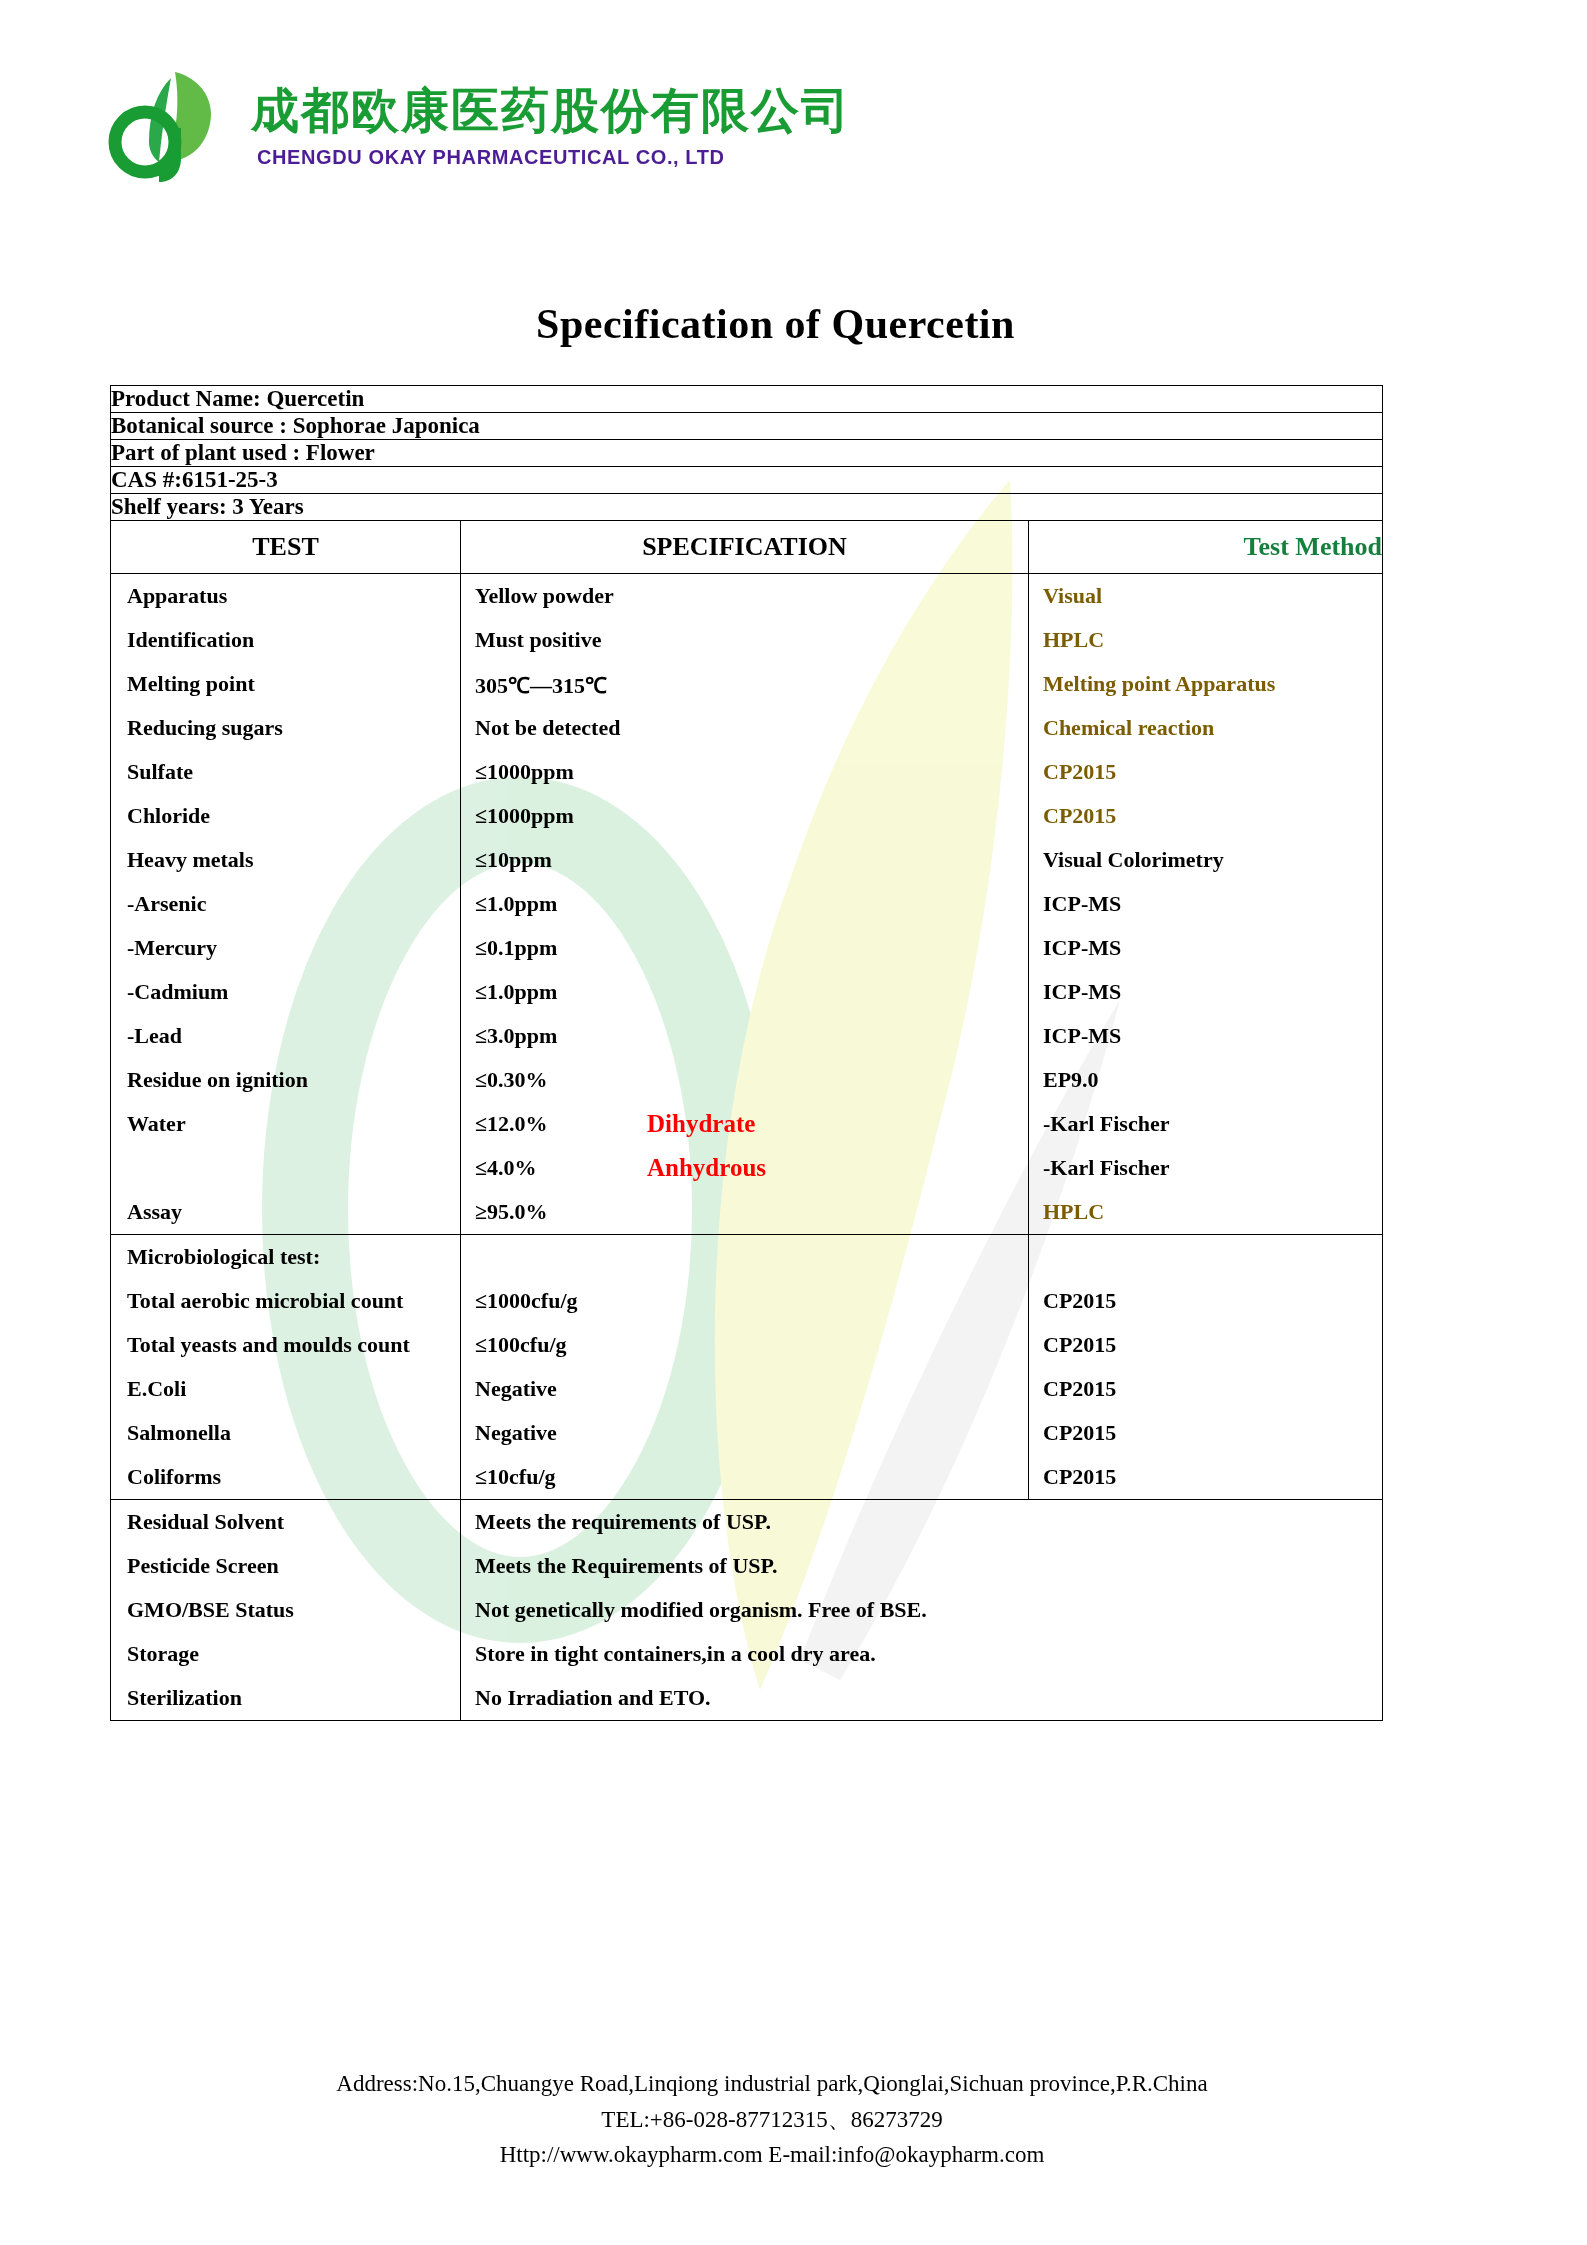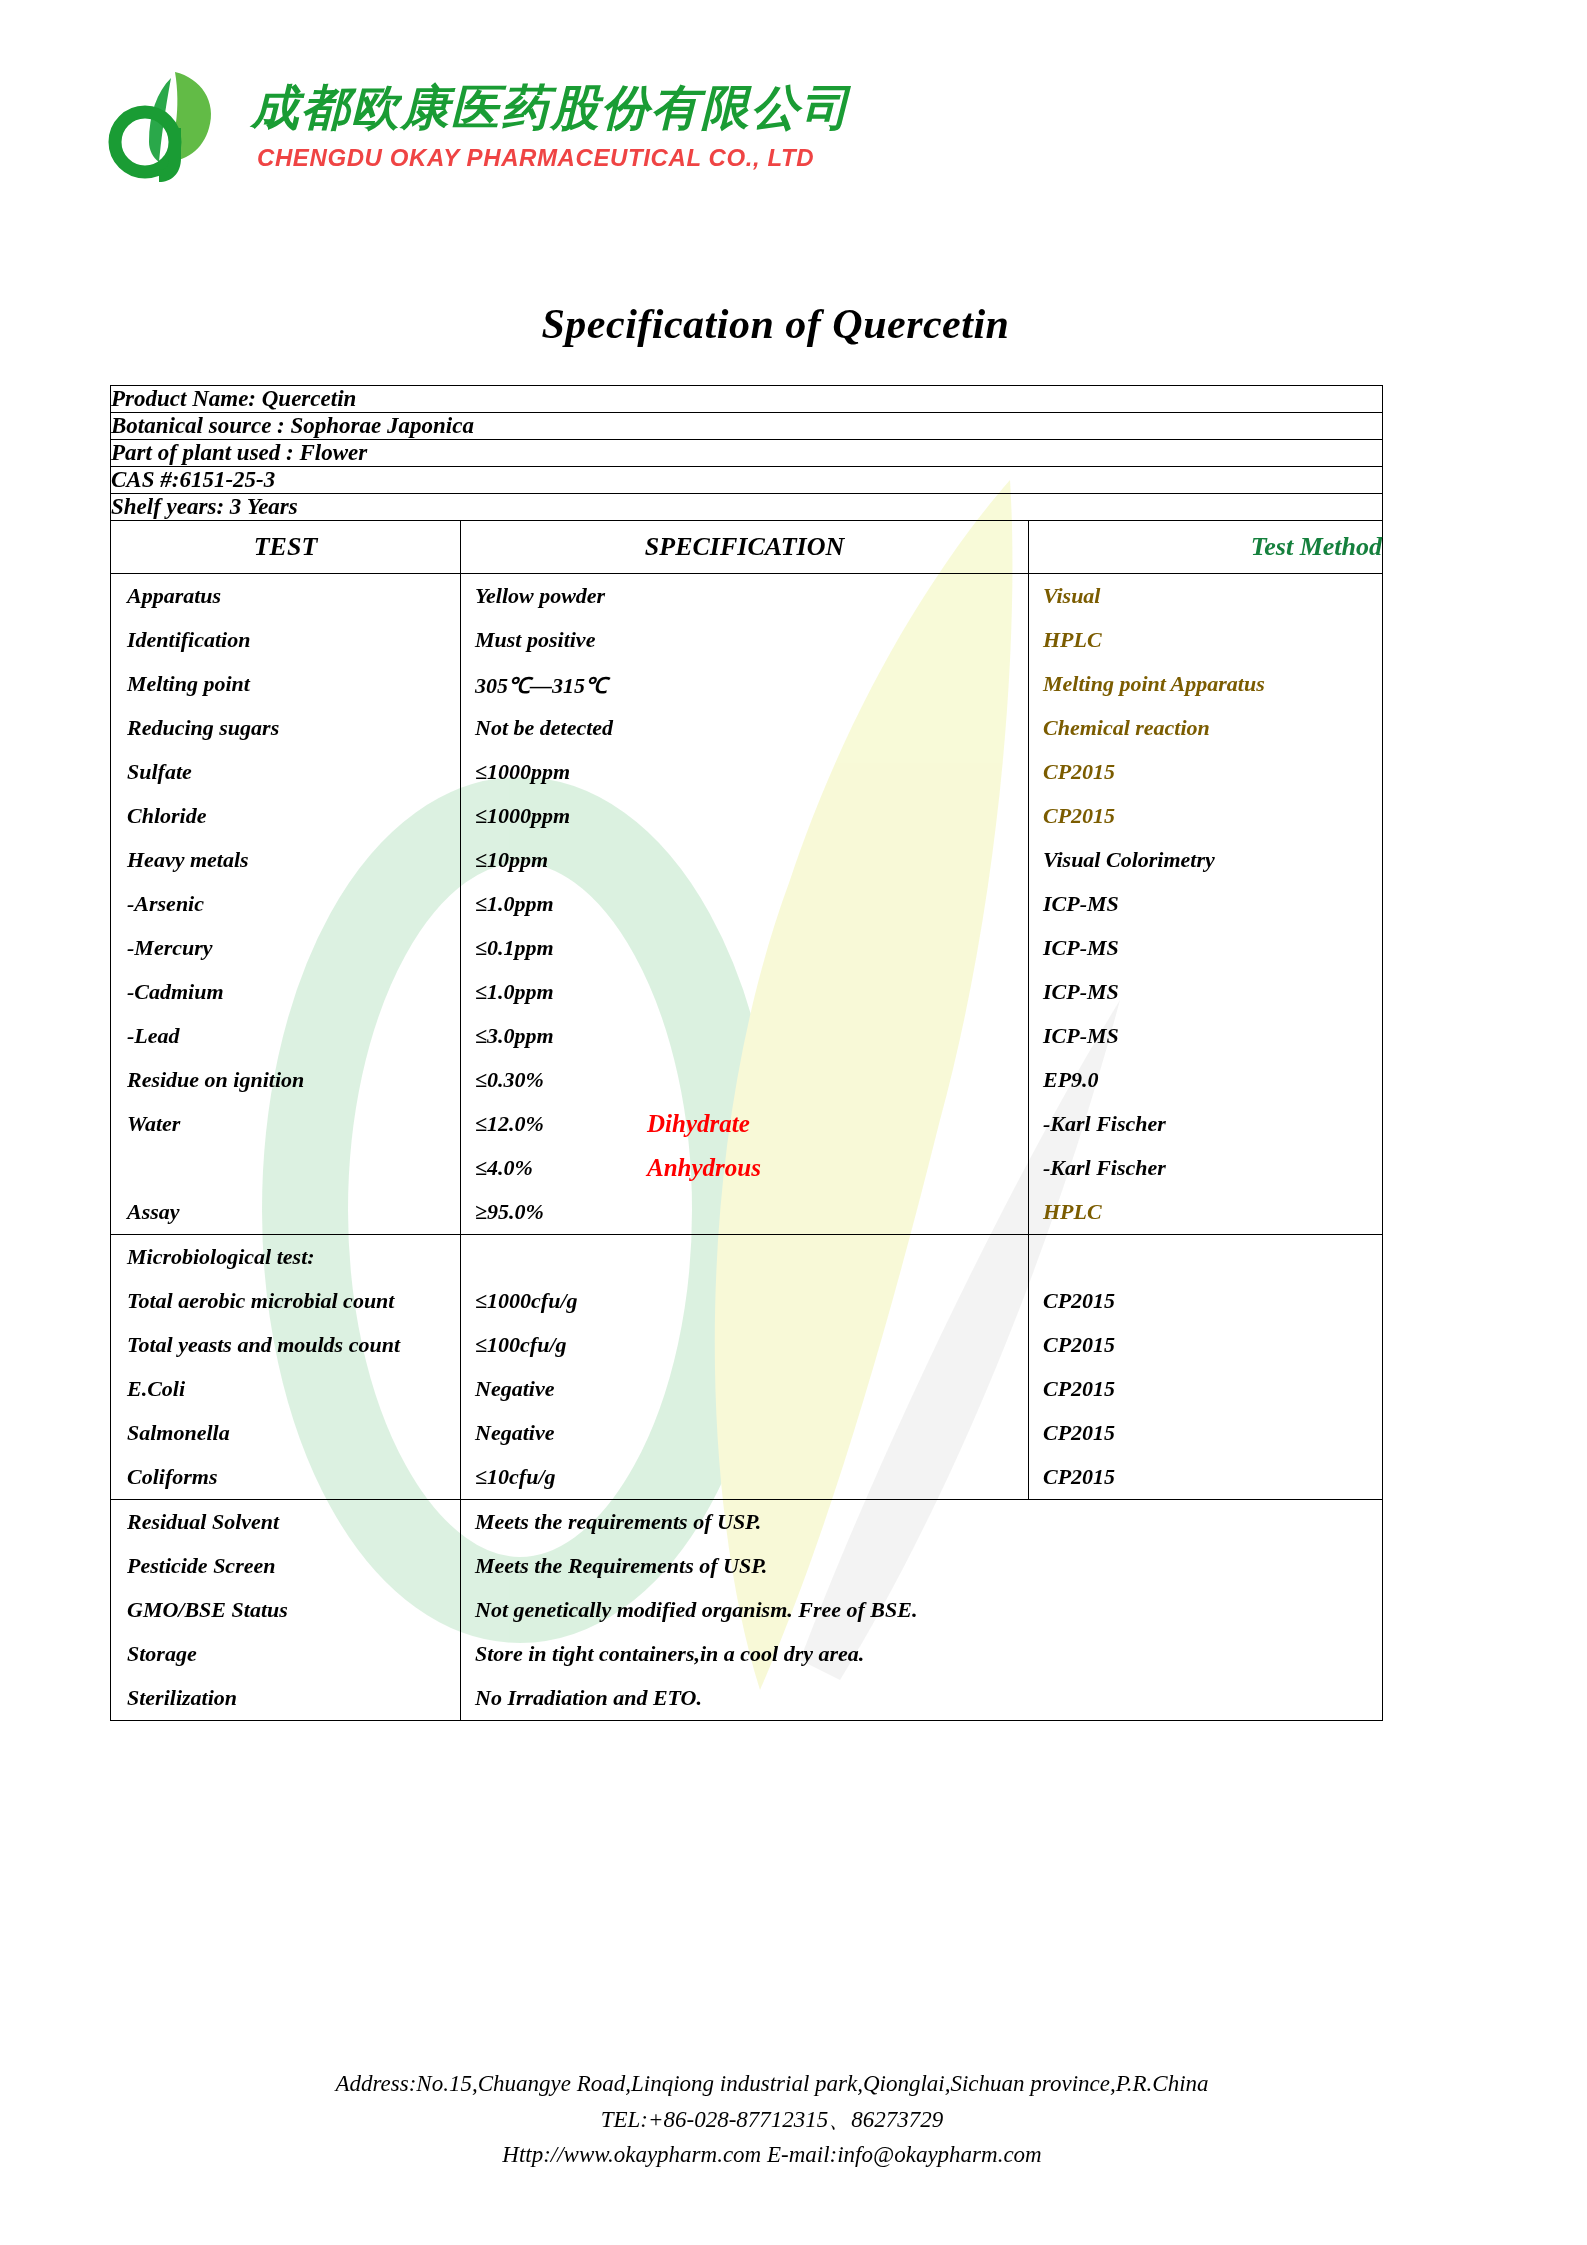--- a/index.html
+++ b/index.html
@@ -25,21 +25,20 @@
     z-index: 0;
   }
 
   .page {
     position: relative;
     z-index: 2;
     width: 1544px;
     height: 2245px;
     box-sizing: border-box;
     padding: 4px;
-    font-style: italic;
   }
 
   
   .header {
     position: absolute;
     left: 105px;
     top: 62px;
     display: flex;
     align-items: center;
   }
@@ -56,22 +55,22 @@
     font-family: "DejaVu Sans", sans-serif;
     font-weight: bold;
     font-size: 48px;
     color: #1a9c34;
     letter-spacing: 2px;
     line-height: 1.15;
   }
   .company-en {
     font-family: "Liberation Sans", sans-serif;
     font-weight: bold;
-    font-size: 24px;
-    color: #ef4444;
+    font-size: 20px;
+    color: #4c1d95;
     letter-spacing: 0.6px;
     margin-top: 8px;
     padding-left: 6px;
   }
 
   
   .doc-title {
     position: absolute;
     left: 7px; right: 0;
     top: 300px;

